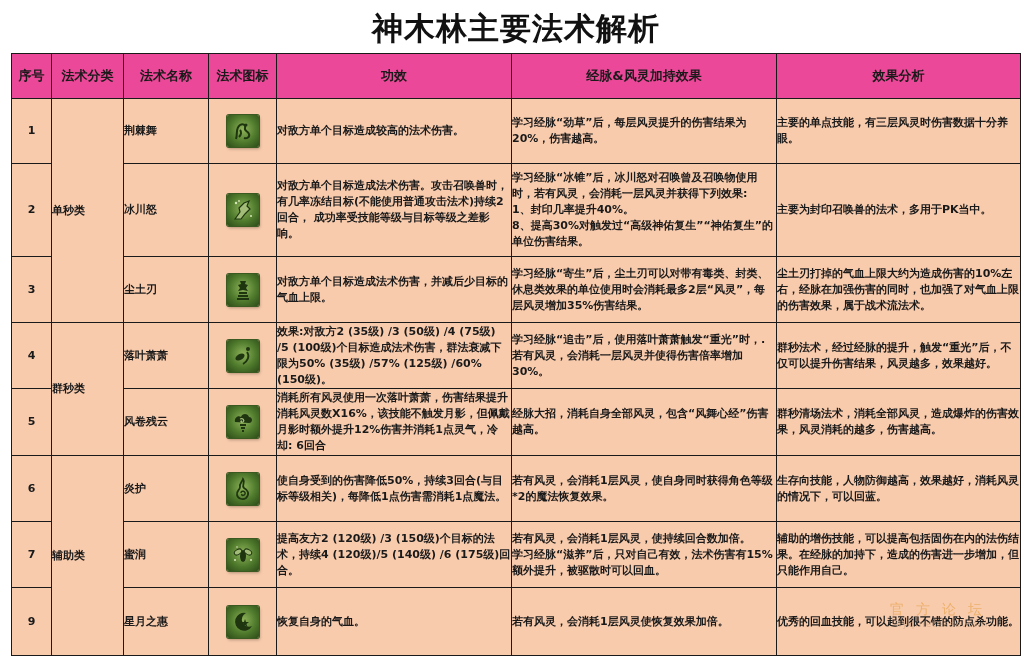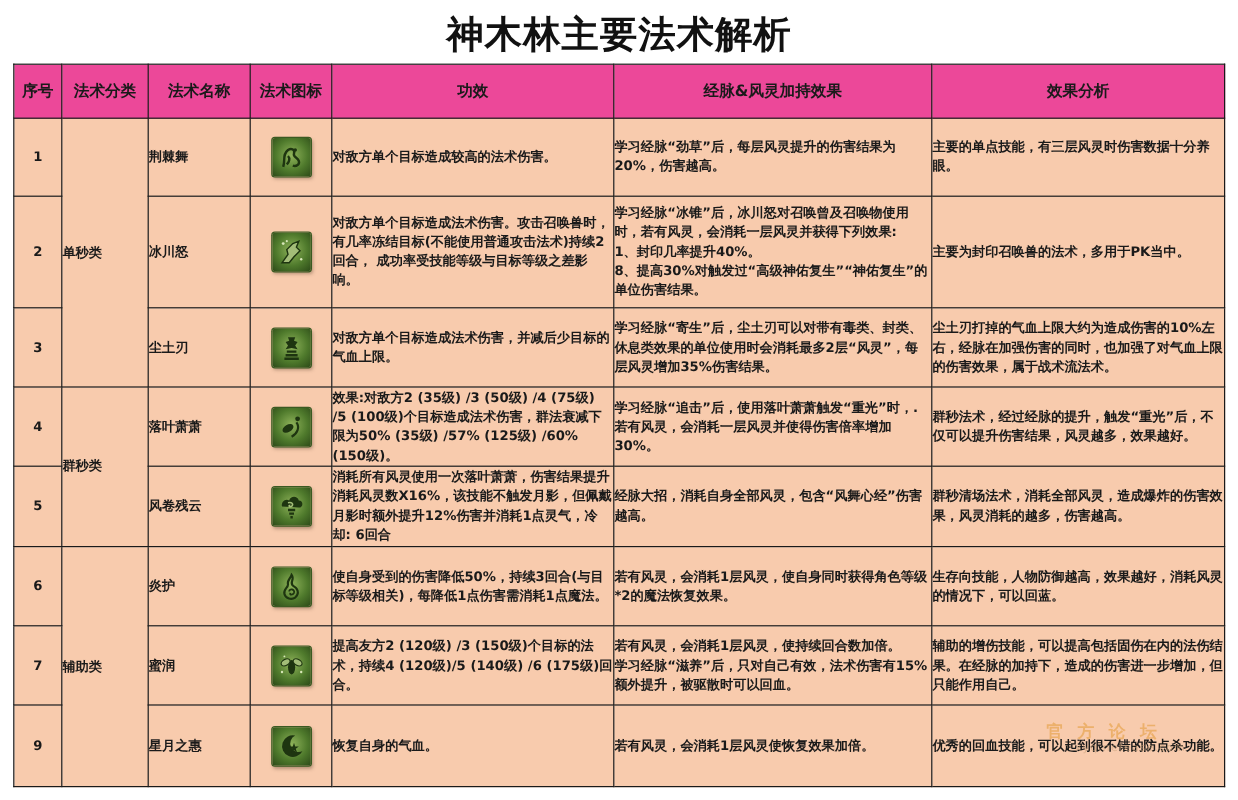--- a/index.html
+++ b/index.html
@@ -19,22 +19,22 @@
   td.txt { padding: 2px 4px; font-weight: bold; }
   .icon-box { display: inline-block; width: 32px; height: 32px; border-radius: 2px;
               background: radial-gradient(circle at 50% 45%, #8fb35a 0%, #4f7a2c 55%, #2c4a18 100%);
               box-shadow: 0 0 0 1px #3b5a22, 1px 2px 3px rgba(60,40,20,0.35);
               position: relative; vertical-align: middle; }
   .icon-box svg { position: absolute; left: 4px; top: 4px; width: 24px; height: 24px; }
   .watermark { position: absolute; right: 20px; bottom: 6px; width: 140px; height: 58px;
                opacity: 0.55; pointer-events: none; }
   .wm-top { font-size: 22px; font-weight: bold; color: #e9a23b; letter-spacing: 6px;
             text-align: center; text-shadow: 1px 1px 0 #b9661a; }
-  .wm-mid { font-size: 14px; font-weight: bold; color: #e49b37; letter-spacing: 12px;
-            text-align: left; margin-top: -2px; }
+  .wm-mid { font-size: 14px; font-weight: normal; color: #e49b37; letter-spacing: 12px;
+            text-align: center; margin-top: -2px; }
   .wm-url { font-size: 9px; color: #c9a27a; text-align: center; letter-spacing: 1px; }
 </style>
 </head>
 <body>
 
 <div class="title">神木林主要法术解析</div>
 
 <table class="main">
   <colgroup>
     <col style="width:40px">

